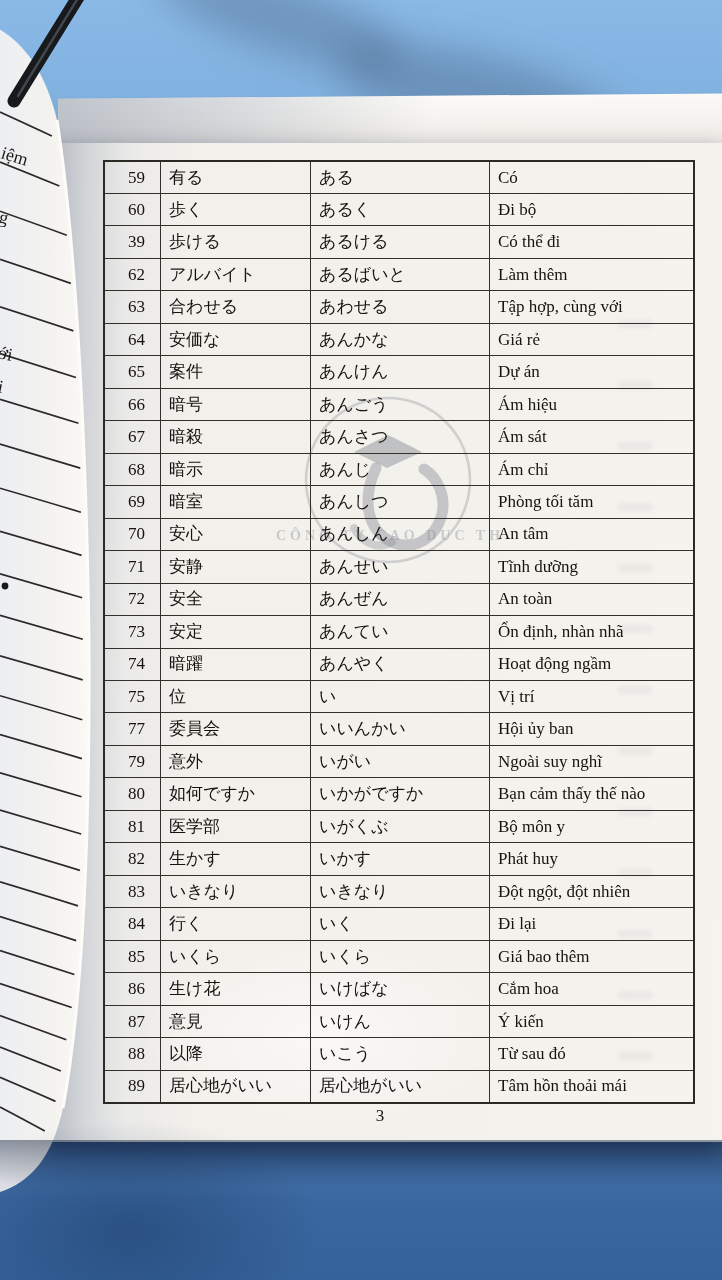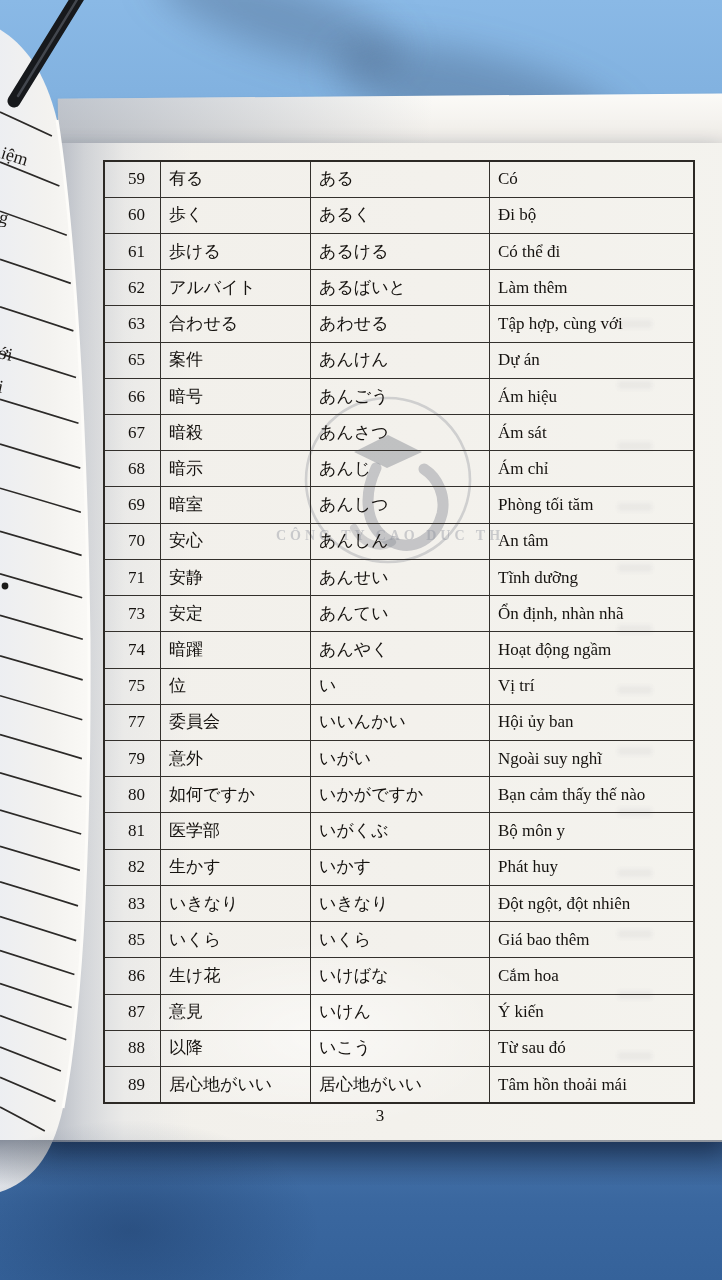--- a/index.html
+++ b/index.html
@@ -125,38 +125,44 @@
       <td class="c-kana">ある</td>
       <td class="c-vi">Có</td>
     </tr>
         <tr>
       <td class="c-no">60</td>
       <td class="c-jp">歩く</td>
       <td class="c-kana">あるく</td>
       <td class="c-vi">Đi bộ</td>
     </tr>
         <tr>
-      <td class="c-no">61</td>
+      <td class="c-no">39</td>
       <td class="c-jp">歩ける</td>
       <td class="c-kana">あるける</td>
       <td class="c-vi">Có thể đi</td>
     </tr>
         <tr>
       <td class="c-no">62</td>
       <td class="c-jp">アルバイト</td>
       <td class="c-kana">あるばいと</td>
       <td class="c-vi">Làm thêm</td>
     </tr>
         <tr>
       <td class="c-no">63</td>
       <td class="c-jp">合わせる</td>
       <td class="c-kana">あわせる</td>
       <td class="c-vi">Tập hợp, cùng với</td>
     </tr>
         <tr>
+      <td class="c-no">64</td>
+      <td class="c-jp">安価な</td>
+      <td class="c-kana">あんかな</td>
+      <td class="c-vi">Giá rẻ</td>
+    </tr>
+        <tr>
       <td class="c-no">65</td>
       <td class="c-jp">案件</td>
       <td class="c-kana">あんけん</td>
       <td class="c-vi">Dự án</td>
     </tr>
         <tr>
       <td class="c-no">66</td>
       <td class="c-jp">暗号</td>
       <td class="c-kana">あんごう</td>
       <td class="c-vi">Ám hiệu</td>
@@ -185,20 +191,26 @@
       <td class="c-kana">あんしん</td>
       <td class="c-vi">An tâm</td>
     </tr>
         <tr>
       <td class="c-no">71</td>
       <td class="c-jp">安静</td>
       <td class="c-kana">あんせい</td>
       <td class="c-vi">Tĩnh dưỡng</td>
     </tr>
         <tr>
+      <td class="c-no">72</td>
+      <td class="c-jp">安全</td>
+      <td class="c-kana">あんぜん</td>
+      <td class="c-vi">An toàn</td>
+    </tr>
+        <tr>
       <td class="c-no">73</td>
       <td class="c-jp">安定</td>
       <td class="c-kana">あんてい</td>
       <td class="c-vi">Ổn định, nhàn nhã</td>
     </tr>
         <tr>
       <td class="c-no">74</td>
       <td class="c-jp">暗躍</td>
       <td class="c-kana">あんやく</td>
       <td class="c-vi">Hoạt động ngầm</td>
@@ -237,20 +249,26 @@
       <td class="c-no">82</td>
       <td class="c-jp">生かす</td>
       <td class="c-kana">いかす</td>
       <td class="c-vi">Phát huy</td>
     </tr>
         <tr>
       <td class="c-no">83</td>
       <td class="c-jp">いきなり</td>
       <td class="c-kana">いきなり</td>
       <td class="c-vi">Đột ngột, đột nhiên</td>
+    </tr>
+        <tr>
+      <td class="c-no">84</td>
+      <td class="c-jp">行く</td>
+      <td class="c-kana">いく</td>
+      <td class="c-vi">Đi lại</td>
     </tr>
         <tr>
       <td class="c-no">85</td>
       <td class="c-jp">いくら</td>
       <td class="c-kana">いくら</td>
       <td class="c-vi">Giá bao thêm</td>
     </tr>
         <tr>
       <td class="c-no">86</td>
       <td class="c-jp">生け花</td>

